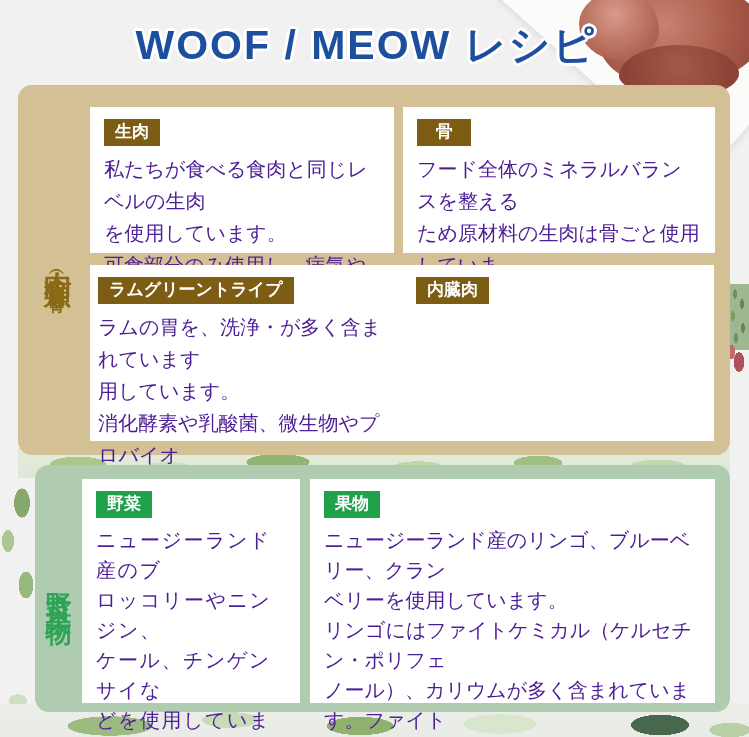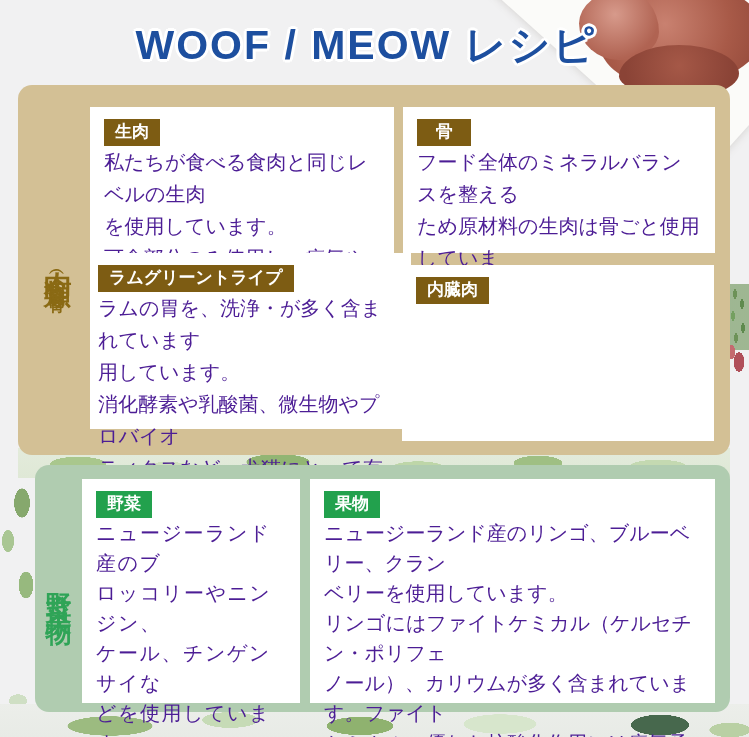--- a/index.html
+++ b/index.html
@@ -109,29 +109,29 @@
   .side-label .side-main{font-size:28px;letter-spacing:7px;color:#8a6a14;}
   .side-label .side-sub{font-size:16px;letter-spacing:3px;color:#8a6a14;}
   .side-label.veg{font-size:26px;letter-spacing:7px;color:#2fa457;}
 
   .box{
     position:absolute;background:#fff;
     padding:12px 14px 10px 14px;box-sizing:border-box;
   }
   .box-raw-meat{left:72px;top:22px;width:304px;height:146px;}
   .box-bone    {left:385px;top:22px;width:312px;height:146px;}
-  .box-tripe   {left:72px;top:168px;width:321px;height:176px;padding-left:8px;}
+  .box-tripe   {left:72px;top:180px;width:321px;height:176px;padding-left:8px;}
   .box-organ   {left:384px;top:180px;width:312px;height:176px;}
   .box-veg     {left:47px;top:14px;width:218px;height:224px;}
   .box-fruit   {left:275px;top:14px;width:405px;height:224px;}
 
   .badge{
     display:inline-block;
     min-width:1.9em;text-align:center;
-    padding:2px 11px;
+    padding:2px 11px;margin-bottom:7px;
     font-size:17px;font-weight:bold;color:#fff;line-height:1.35;
   }
   .badge-meat{background:#7d5c13;}
   .badge-veg{background:#22a14d;}
 
   .box-body{
     font-size:20px;line-height:1.6;color:#4c1d95;
     white-space:pre-line;
   }
   .box-veg .box-body{letter-spacing:1.5px;line-height:1.5;}

